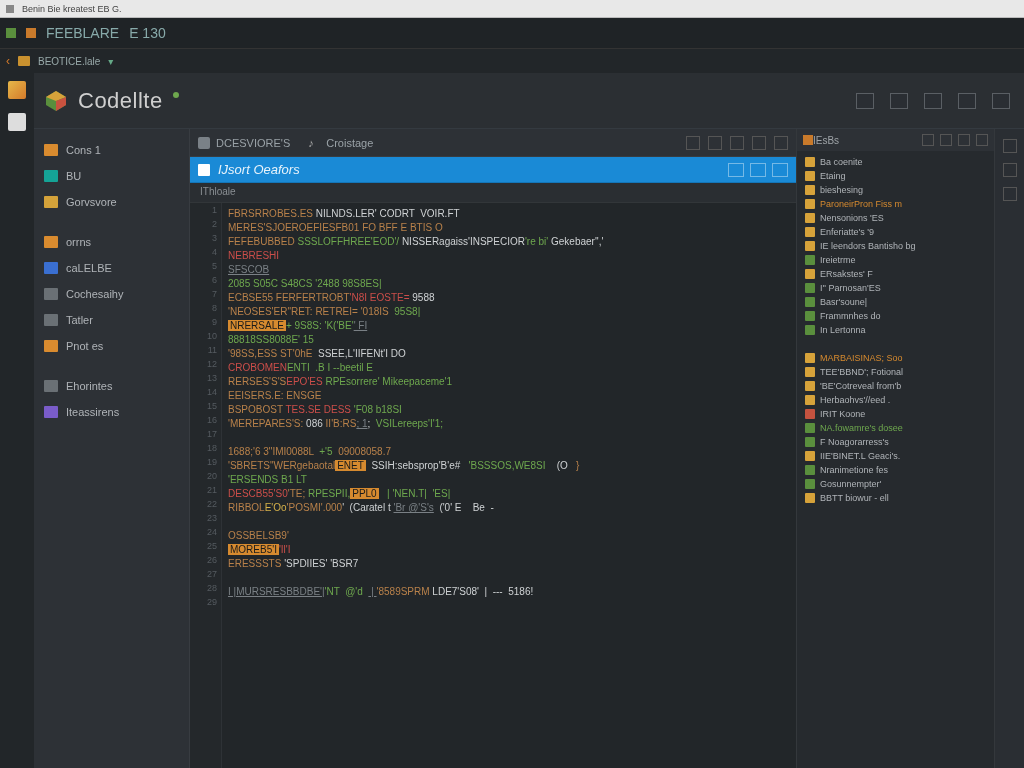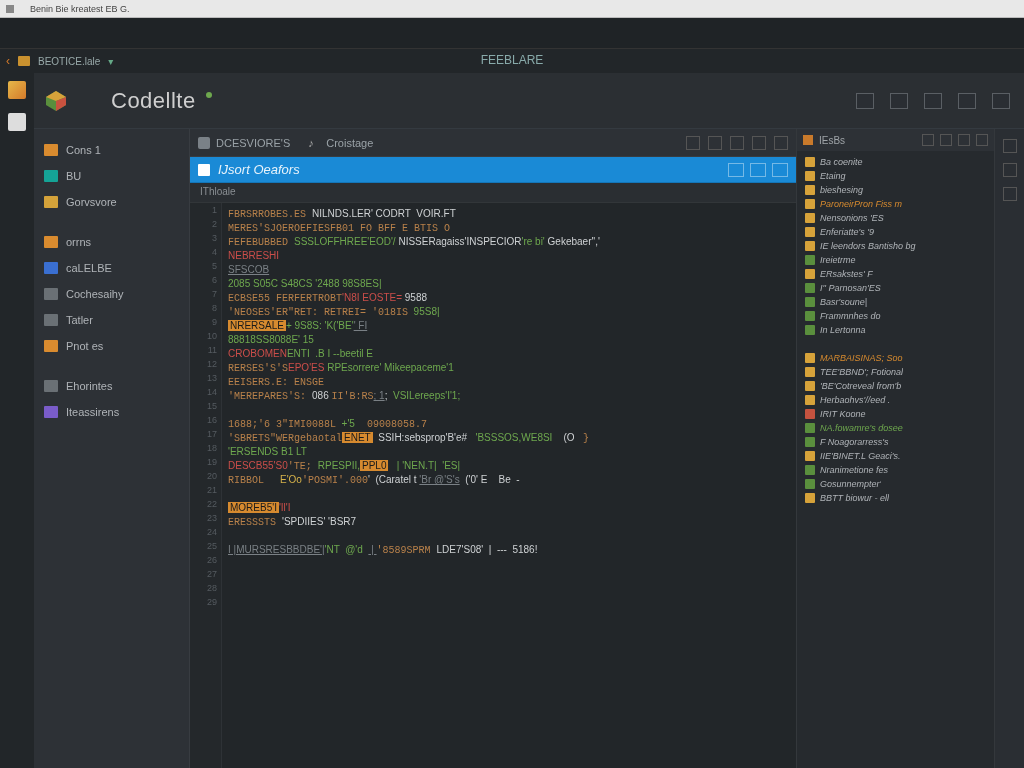--- a/index.html
+++ b/index.html
@@ -1,38 +1,38 @@
 <!DOCTYPE html>
 <html><head>
 <meta charset="utf-8">
 <style>
 * { margin: 0; padding: 0; box-sizing: border-box; font-family: 'Segoe UI', Arial, sans-serif; }
 body { background: #2a2e33; width: 1024px; height: 768px; overflow: hidden; color: #ccc; font-size: 11px; }
 
-.titlebar { height: 18px; background: #e8e8e8; border-bottom: 1px solid #bbb; padding: 2px 6px; font-size: 9px; color: #444; display: flex; align-items: center; gap: 16px; }
+.titlebar { height: 18px; background: #e8e8e8; border-bottom: 1px solid #bbb; padding: 2px 6px; font-size: 9px; color: #444; display: flex; align-items: center; gap: 8px; }
 .titlebar .tb-icon { width: 8px; height: 8px; background: #888; }
 
-.topstrip { height: 24px; background: #1f2326; border-bottom: 1px solid #333; display: flex; align-items: center; padding: 15px 6px; gap: 10px; font-size: 12px; color: #8aa; flex-direction: column; }
+.topstrip { height: 24px; background: #1f2326; border-bottom: 1px solid #333; display: flex; align-items: center; padding: 15px 6px; gap: 10px; font-size: 14px; color: #8aa; }
 .topstrip .sq { width: 10px; height: 10px; display: inline-block; }
 .sq.green { background: #5a8f3d; }
 .sq.orange { background: #c97a2b; }
 .topstrip2 { height: 24px; background: #222629; display: flex; align-items: center; padding: 0 6px; gap: 8px; font-size: 10px; color: #9aa; }
 .topstrip2 .folder { width: 12px; height: 10px; background: #c9912f; border-radius: 1px; }
 
 .leftrim { width: 34px; background: #222629; display: flex; flex-direction: column; align-items: center; padding-top: 8px; gap: 14px; }
 .leftrim .ic { width: 18px; height: 18px; border-radius: 2px; }
 .ic.i1 { background: linear-gradient(135deg,#e6b84a,#d47a2a); }
 .ic.i2 { background: #ddd; }
 
 .mainrow { display: flex; height: calc(100% - 18px - 24px - 24px); }
 
 .brandrow { height: 56px; background: #2b2f33; display: flex; align-items: center; padding: 0 14px 0 10px; gap: 10px; border-bottom: 1px solid #343a40; }
 .brandrow .logo { width: 24px; height: 24px; position: relative; }
 .brandrow .logo svg { width: 24px; height: 24px; }
-.brandrow .name { font-size: 22px; color: #cfcfcf; font-weight: 400; letter-spacing: 0.5px; margin-left: 33px; }
+.brandrow .name { font-size: 22px; color: #cfcfcf; font-weight: 400; letter-spacing: 0.5px; }
 .brandrow .spacer { flex: 1; }
 .brandrow .tbtn { width: 18px; height: 16px; border: 1px solid #5a5f64; margin-left: 6px; background: #2a2e33; }
 
 .contentrow { display: flex; height: calc(100% - 56px); }
 
 .sidebar { width: 156px; background: #2d3136; padding-top: 8px; border-right: 1px solid #383c41; }
 .side-item { height: 26px; display: flex; align-items: center; padding: 0 10px; gap: 8px; font-size: 11px; color: #b0b4b8; cursor: pointer; }
 .side-item.selA { background: #17b1a3; color: #fff; }
 .side-item .sic { width: 14px; height: 12px; border-radius: 1px; flex-shrink: 0; }
 .sic.orange { background: #d98b2f; }
@@ -58,40 +58,40 @@
 .activebar .rightctl { margin-left: auto; display: flex; gap: 6px; }
 .activebar .rightctl .c { width: 16px; height: 14px; border: 1px solid rgba(255,255,255,0.4); }
 
 .subhdr { height: 20px; background: #2a2e32; padding: 3px 10px; font-size: 10px; color: #8a8f93; border-bottom: 1px solid #323639; }
 
 .editor { flex: 1; display: flex; background: #222629; overflow: hidden; }
 .gutter { width: 32px; background: #24282b; border-right: 1px solid #2e3236; }
 .gutter .gl { height: 14px; padding-right: 4px; text-align: right; font-size: 9px; color: #555b60; line-height: 14px; }
 .code { flex: 1; padding: 4px 6px; font-family: Consolas, 'Courier New', monospace; font-size: 10px; line-height: 14px; overflow: hidden; }
 .code .ln { white-space: pre; height: 14px; }
-.c-brown { color: #b8814a; font-family: Liberation Mono, monospace; }
+.c-brown { color: #b8814a; }
 .c-red { color: #cc4e4a; }
 .c-green { color: #6ea84e; }
 .c-white { color: #cfd2d4; }
-.c-yellow { color: #d6b24a; margin-left: 16px; }
+.c-yellow { color: #d6b24a; }
 .c-orange { background: #d68a2f; color: #1a1a1a; padding: 0 2px; }
 .c-grey { color: #7a8085; text-decoration: underline; }
 
 .outline { width: 198px; background: #262a2e; border-left: 1px solid #34383c; display: flex; flex-direction: column; }
-.outline-hdr { height: 22px; background: #2d3136; display: flex; align-items: center; padding: 0 6px; font-size: 10px; color: #9fa4a8; gap: 6px; }
+.outline-hdr { height: 22px; background: #2d3136; display: flex; align-items: center; padding: 0 6px; font-size: 10px; color: #9fa4a8; }
 .outline-hdr .orect { width: 10px; height: 10px; background: #c97a2b; }
 .outline-hdr .obtn { width: 12px; height: 12px; border: 1px solid #555; margin-left: 2px; }
 .outline-hdr .obtns { margin-left: auto; display: flex; gap: 4px; }
 .outline-body { flex: 1; padding: 4px 2px; overflow: hidden; }
 .o-item { height: 14px; display: flex; align-items: center; gap: 5px; padding-left: 6px; font-size: 9px; color: #b0b4b8; }
 .o-item .oi { width: 10px; height: 10px; border-radius: 1px; flex-shrink: 0; }
 .oi.y { background: #d6a23a; }
 .oi.g { background: #5a8f3d; }
 .oi.r { background: #c4523f; }
-.o-item .ot { white-space: nowrap; overflow: hidden; text-overflow: ellipsis; font-style: italic; }
+.o-item .ot { white-space: nowrap; overflow: hidden; text-overflow: ellipsis; }
 .o-item.orange .ot { color: #d68a2f; }
 .o-item.green .ot { color: #6ea84e; text-align: right; }
 
 .farright { width: 30px; background: #2a2e33; border-left: 1px solid #34383c; display: flex; flex-direction: column; align-items: center; padding-top: 10px; gap: 10px; }
 .farright .fr { width: 14px; height: 14px; border: 1px solid #555; }
 </style>
 </head>
 <body>
 
 <div class="titlebar">
@@ -248,31 +248,34 @@
                 <div class="ln"><span class="c-brown">FBRSRROBES.ES </span><span class="c-white">NILNDS.LER' CODRT  VOIR.FT</span></div>
                 <div class="ln"><span class="c-brown">MERES'SJOEROEFIESFB01 FO BFF E BTIS O</span></div>
                 <div class="ln"><span class="c-brown">FEFEBUBBED </span><span class="c-green">SSSLOFFHREE'EOD'/ </span><span class="c-white">NISSERagaiss'INSPECIOR</span><span class="c-green">'re bi' </span><span class="c-white">Gekebaer'','</span></div>
                 <div class="ln"><span class="c-red">NEBRESHI</span></div>
                 <div class="ln"><span class="c-grey">SFSCOB</span></div>
                 <div class="ln"><span class="c-green">2085 S05C </span><span class="c-green">S48CS '2488 98S8ES|</span></div>
                 <div class="ln"><span class="c-brown">ECBSE55 </span><span class="c-brown">FERFERTROBT</span><span class="c-red">'N8I EOSTE= </span><span class="c-white">9588</span></div>
                 <div class="ln"><span class="c-brown">'NEOSES'ER"RET: </span><span class="c-brown">RETREI= '018IS</span><span class="c-green">  95S8|</span></div>
                 <div class="ln"><span class="c-orange">NRERSALE</span><span class="c-green">+ 9S8S: 'K('BE'</span><span class="c-grey">' FI</span></div>
                 <div class="ln"><span class="c-green">88818SS8088E' 15</span></div>
+                <div class="ln"><span class="c-brown">'98SS,ESS ST'0hE</span><span class="c-white">  SSEE,L'IIFENt'I DO</span></div>
                 <div class="ln"><span class="c-red">CROBOMEN</span><span class="c-green">ENTI  .B I --beetil E</span></div>
                 <div class="ln"><span class="c-brown">RERSES'S'S</span><span class="c-red">EPO'ES </span><span class="c-green">RPEsorrere' Mikeepaceme'1</span></div>
                 <div class="ln"><span class="c-brown">EEISERS.E: </span><span class="c-brown">ENSGE</span></div>
+                <div class="ln"><span class="c-brown">BSPOBOST </span><span class="c-red">TES.SE DESS </span><span class="c-green">'F08 b18SI</span></div>
                 <div class="ln"><span class="c-brown">'MEREPARES'S: </span><span class="c-white">086 </span><span class="c-brown">II'B:RS</span><span class="c-grey">; 1</span><span class="c-white">;  </span><span class="c-green">VSILereeps'I'1;</span></div>
                 <div class="ln"><span class="c-grey"></span></div>
                 <div class="ln"><span class="c-brown">1688;'6 3"IMI0088L</span><span class="c-green">  +'5</span><span class="c-brown">  09008058.7</span></div>
                 <div class="ln"><span class="c-brown">'SBRETS"WERgebaotal</span><span class="c-orange">ENET</span><span class="c-white">  SSIH:sebsprop'B'e#   </span><span class="c-green">'BSSSOS,WE8SI</span><span class="c-white">    (O   </span><span class="c-brown">}</span></div>
                 <div class="ln"><span class="c-green">'ERSENDS B1 LT</span></div>
                 <div class="ln"><span class="c-red">DESCB55'S0</span><span class="c-brown">'TE; </span><span class="c-green">RPESPII,</span><span class="c-orange">PPL0</span><span class="c-green">   | 'NEN.T|  'ES|</span></div>
                 <div class="ln"><span class="c-brown">RIBBOL</span><span class="c-yellow">E'Oo</span><span class="c-brown">'POSMI'.000</span><span class="c-white">'  (Caratel t </span><span class="c-grey">'Br @'S's</span><span class="c-white">  ('0' E    Be  -</span></div>
                 <div class="ln"><span class="c-grey"></span></div>
+                <div class="ln"><span class="c-brown">OSSBELSB9'</span></div>
                 <div class="ln"><span class="c-orange">MOREB5'I</span><span class="c-red">'Il'I</span></div>
                 <div class="ln"><span class="c-brown">ERESSSTS </span><span class="c-white">'SPDIIES' 'BSR7</span></div>
                 <div class="ln"><span class="c-grey"></span></div>
                 <div class="ln"><span class="c-grey">I |MURSRESBBDBE'|</span><span class="c-green">'NT  @'d  </span><span class="c-grey"> | </span><span class="c-brown">'8589SPRM </span><span class="c-white">LDE7'S08'  |  --- </span><span class="c-white"> 5186!</span></div>
               </div>
           </div>
         </div>
 
         <div class="outline">
           <div class="outline-hdr">

